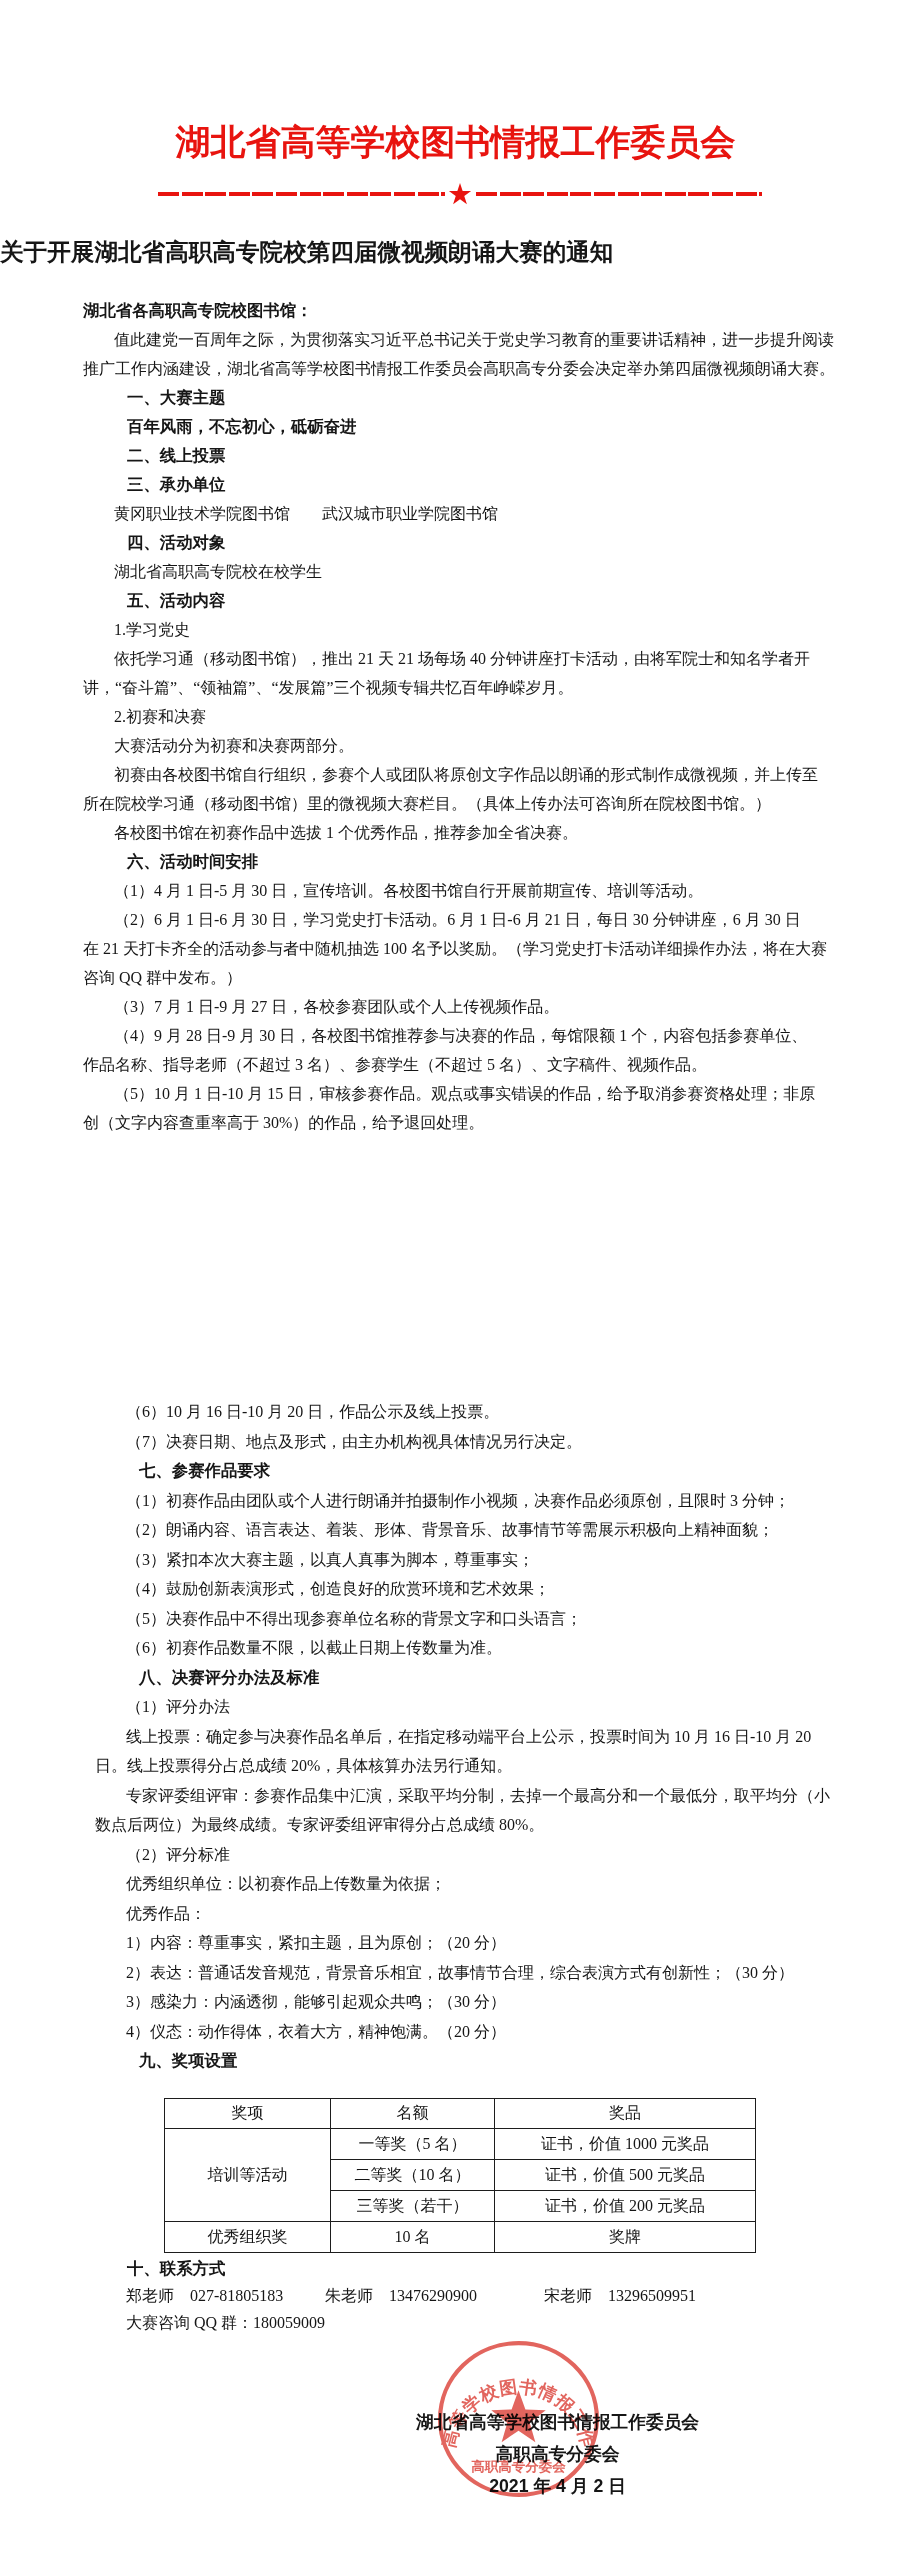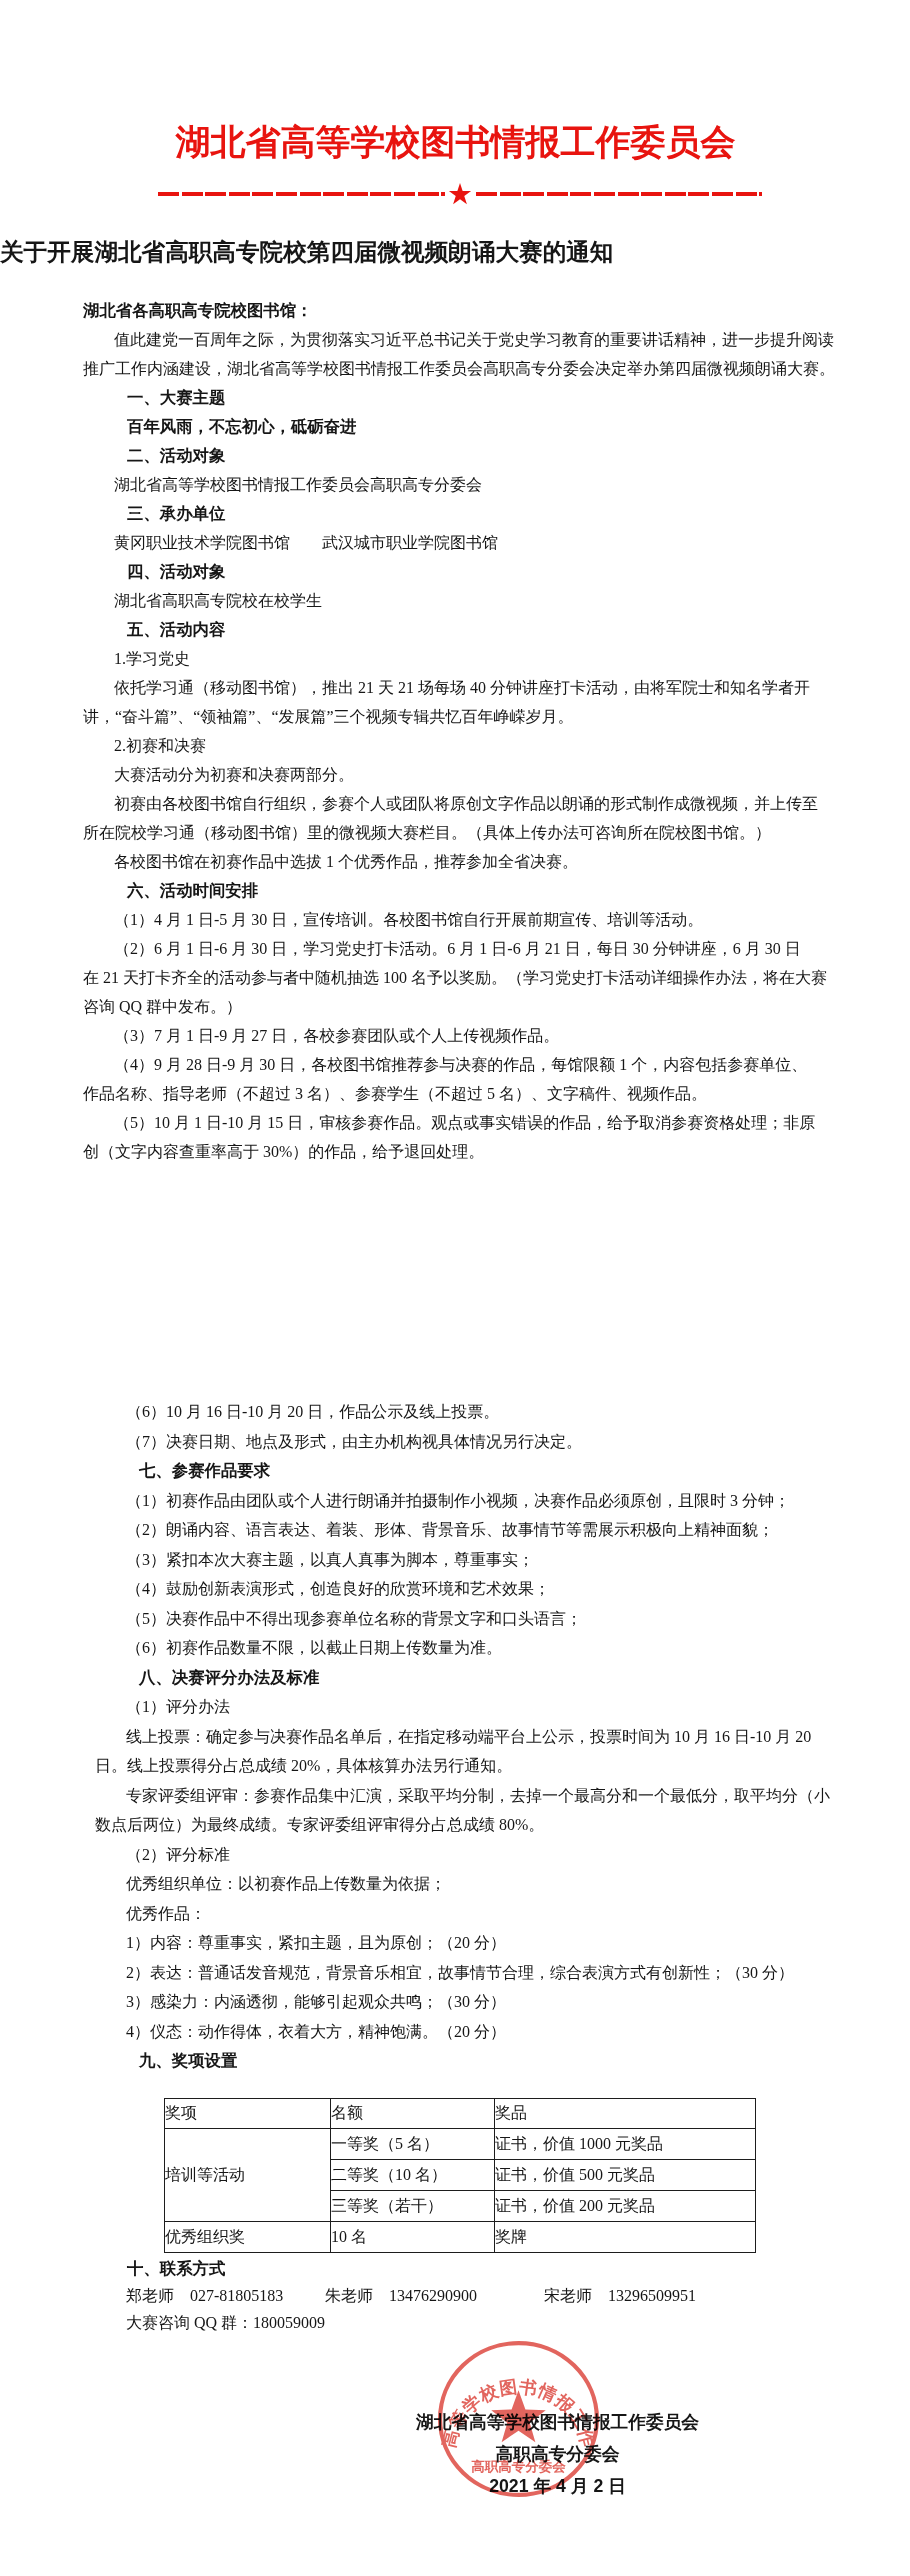--- a/index.html
+++ b/index.html
@@ -28,21 +28,21 @@
   #p2 .line { height:29.5px;  line-height:29.5px;  }
   .line { font-size:16px; white-space:pre; }
   .line.pi  { padding-left:31px; }
   .line.pc  { padding-left:0; }
   .line.hd  { font-family:"Liberation Sans", sans-serif; font-weight:bold;
               padding-left:44px; font-size:16.4px; }
   .line.sal { font-family:"Liberation Sans", sans-serif; font-weight:bold; font-size:16.4px; }
 
   table.awards { position:absolute; left:164px; top:2098px; width:592px;
                  border-collapse:collapse; table-layout:fixed; font-size:16px; }
-  table.awards th, table.awards td { border:1.7px solid #1d1d1d; text-align:left;
+  table.awards th, table.awards td { border:1.7px solid #1d1d1d; text-align:center;
                  font-weight:normal; padding:0; }
   table.awards th { height:29px; }
   table.awards td { height:30px; }
 
   .contact-block { position:absolute; left:83px; top:2255px; width:746px; }
   .cline { height:27px; line-height:27px; font-size:16px; white-space:pre; }
   .cline.hd { font-family:"Liberation Sans", sans-serif; font-weight:bold;
               padding-left:44px; font-size:16.4px; }
   .cline.ind { padding-left:43px; }
   .contact-item { display:inline-block; }
@@ -68,22 +68,21 @@
   </div>
 
   <div class="doc-title">关于开展湖北省高职高专院校第四届微视频朗诵大赛的通知</div>
 
   <div class="flow" id="p1">
       <div class="line sal">湖北省各高职高专院校图书馆：</div>
       <div class="line pi">值此建党一百周年之际，为贯彻落实习近平总书记关于党史学习教育的重要讲话精神，进一步提升阅读</div>
       <div class="line pc">推广工作内涵建设，湖北省高等学校图书情报工作委员会高职高专分委会决定举办第四届微视频朗诵大赛。</div>
       <div class="line hd">一、大赛主题</div>
       <div class="line hd">百年风雨，不忘初心，砥砺奋进</div>
-      <div class="line hd">二、活动对象</div>
-      <div class="line pi">湖北省高等学校图书情报工作委员会高职高专分委会</div>
+      <div class="line hd">二、线上投票</div>
       <div class="line hd">三、承办单位</div>
       <div class="line pi">黄冈职业技术学院图书馆　　武汉城市职业学院图书馆</div>
       <div class="line hd">四、活动对象</div>
       <div class="line pi">湖北省高职高专院校在校学生</div>
       <div class="line hd">五、活动内容</div>
       <div class="line pi">1.学习党史</div>
       <div class="line pi">依托学习通（移动图书馆），推出 21 天 21 场每场 40 分钟讲座打卡活动，由将军院士和知名学者开</div>
       <div class="line pc">讲，“奋斗篇”、“领袖篇”、“发展篇”三个视频专辑共忆百年峥嵘岁月。</div>
       <div class="line pi">2.初赛和决赛</div>
       <div class="line pi">大赛活动分为初赛和决赛两部分。</div>

